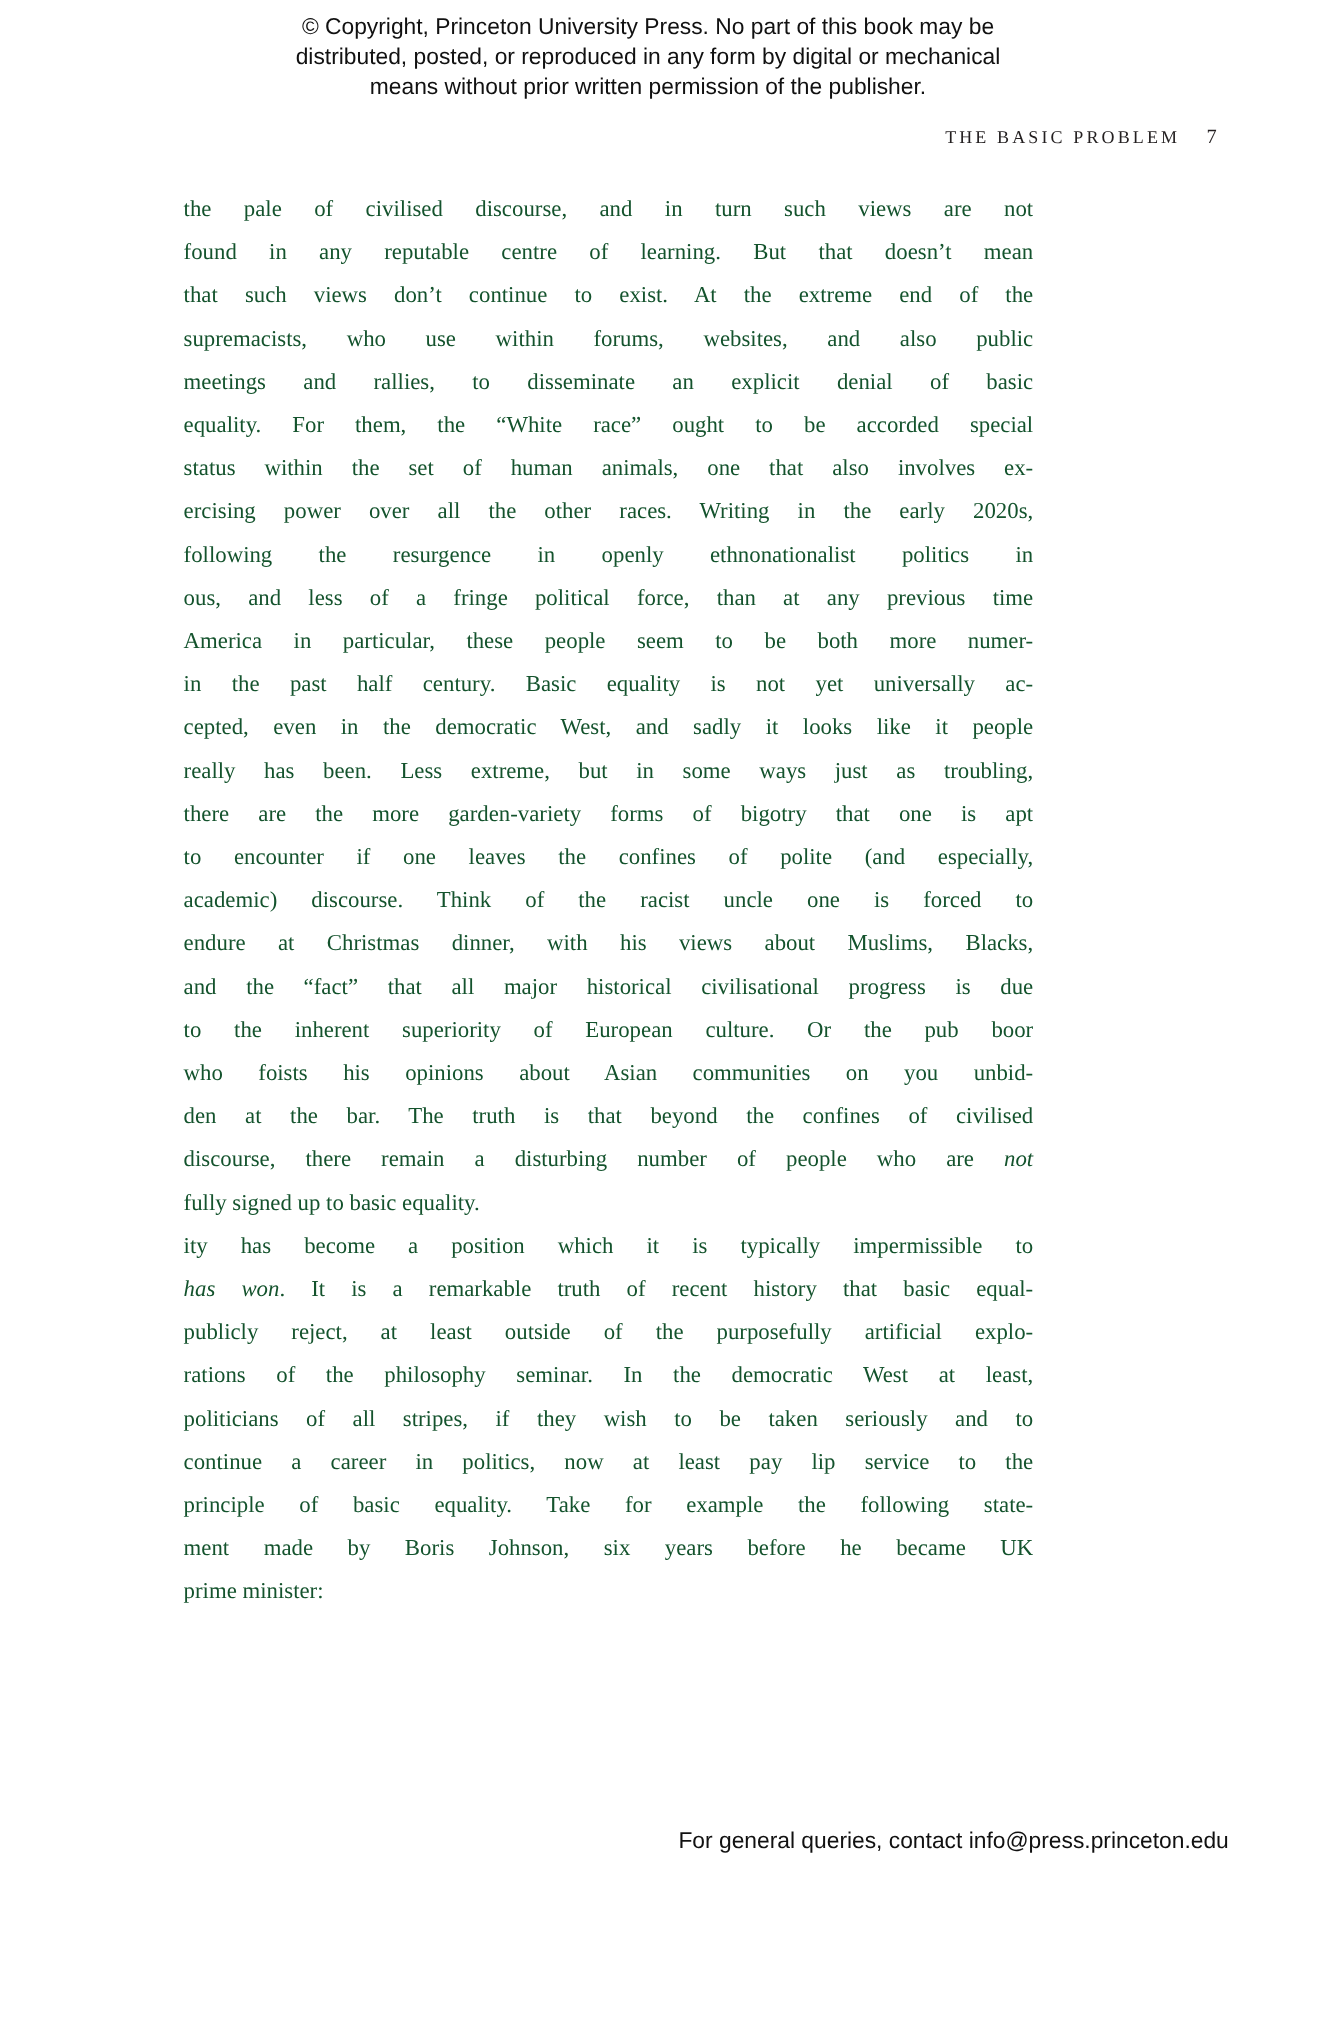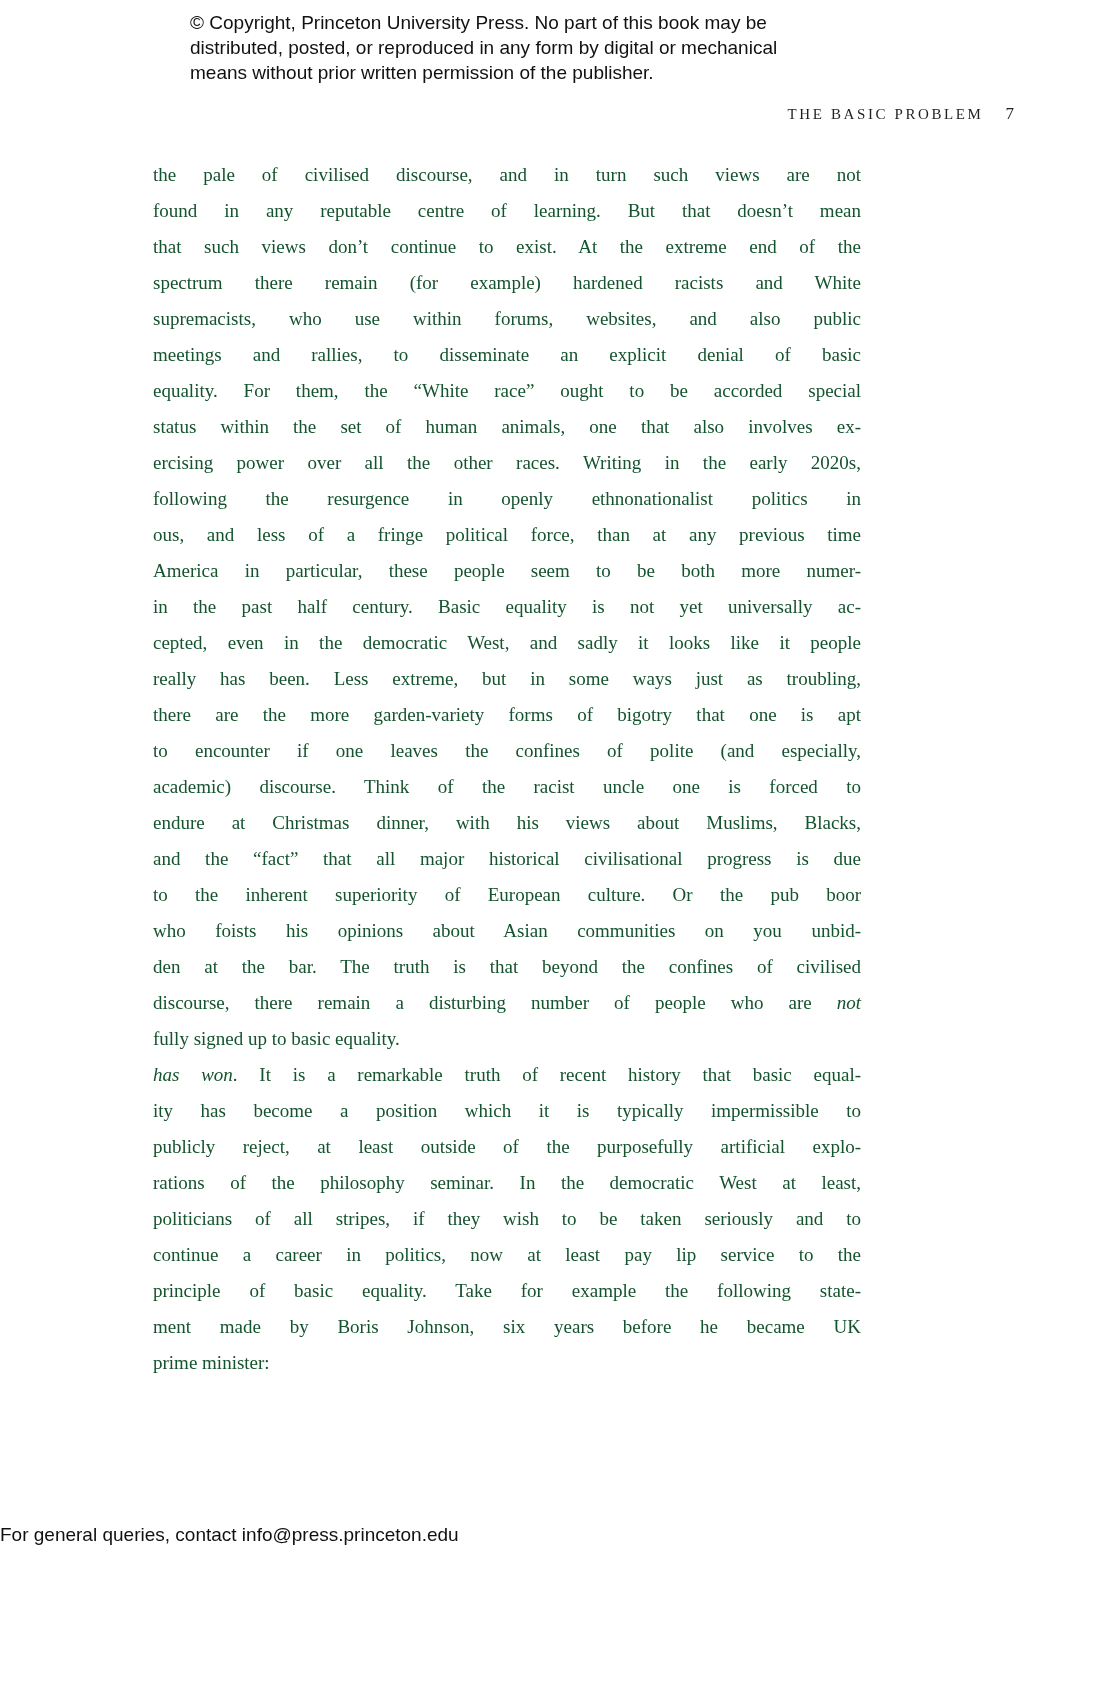--- a/index.html
+++ b/index.html
@@ -17,21 +17,21 @@
     .copyright {
       position: absolute;
       left: 190px;
       top: 10px;
       width: 700px;
       font-family: "Liberation Sans", sans-serif;
       font-size: 19px;
       line-height: 25px;
       color: #111111;
     }
-    .copyright div { white-space: nowrap; }
+    .copyright div { white-space: nowrap; text-align: center; }
     .running-head {
       position: absolute;
       left: 0;
       top: 104px;
       width: 1014px;
       text-align: right;
       font-family: "Liberation Serif", serif;
       font-size: 15px;
       letter-spacing: 2.6px;
       color: #231f20;
@@ -64,21 +64,21 @@
     }
     .line.indent {
       padding-left: 32px;
     }
     .line em { font-style: italic; }
     .footer {
       position: absolute;
       left: 0;
       top: 1524px;
       width: 1024px;
-      text-align: left;
+      text-align: right;
       font-family: "Liberation Sans", sans-serif;
       font-size: 19px;
       color: #111111;
     }
   </style>
 </head>
 <body>
 
 <div class="copyright">
   <div>© Copyright, Princeton University Press. No part of this book may be</div>
@@ -88,21 +88,20 @@
 
 <div class="running-head">
   <span>THE BASIC PROBLEM</span><span class="folio">7</span>
 </div>
 
 <div class="body-text" id="body-text">
     <div>
       <span class="line">the pale of civilised discourse, and in turn such views are not</span>
       <span class="line">found in any reputable centre of learning. But that doesn’t mean</span>
       <span class="line">that such views don’t continue to exist. At the extreme end of the</span>
-      <span class="line">spectrum there remain (for example) hardened racists and White</span>
       <span class="line">supremacists, who use within forums, websites, and also public</span>
       <span class="line">meetings and rallies, to disseminate an explicit denial of basic</span>
       <span class="line">equality. For them, the “White race” ought to be accorded special</span>
       <span class="line">status within the set of human animals, one that also involves ex-</span>
       <span class="line">ercising power over all the other races. Writing in the early 2020s,</span>
       <span class="line">following the resurgence in openly ethnonationalist politics in</span>
       <span class="line">ous, and less of a fringe political force, than at any previous time</span>
       <span class="line">America in particular, these people seem to be both more numer-</span>
       <span class="line">in the past half century. Basic equality is not yet universally ac-</span>
       <span class="line">cepted, even in the democratic West, and sadly it looks like it people</span>
@@ -112,22 +111,22 @@
       <span class="line">academic) discourse. Think of the racist uncle one is forced to</span>
       <span class="line">endure at Christmas dinner, with his views about Muslims, Blacks,</span>
       <span class="line">and the “fact” that all major historical civilisational progress is due</span>
       <span class="line">to the inherent superiority of European culture. Or the pub boor</span>
       <span class="line">who foists his opinions about Asian communities on you unbid-</span>
       <span class="line">den at the bar. The truth is that beyond the confines of civilised</span>
       <span class="line"><span>discourse, there remain a disturbing number of people who are </span><em>not</em><span></span></span>
       <span class="line last">fully signed up to basic equality.</span>
     </div>
     <div>
+      <span class="line">ity has become a position which it is typically impermissible to</span>
       <span class="line"><span></span><em>has won</em><span>. It is a remarkable truth of recent history that basic equal-</span></span>
-      <span class="line">ity has become a position which it is typically impermissible to</span>
       <span class="line">publicly reject, at least outside of the purposefully artificial explo-</span>
       <span class="line">rations of the philosophy seminar. In the democratic West at least,</span>
       <span class="line">politicians of all stripes, if they wish to be taken seriously and to</span>
       <span class="line">continue a career in politics, now at least pay lip service to the</span>
       <span class="line">principle of basic equality. Take for example the following state-</span>
       <span class="line">ment made by Boris Johnson, six years before he became UK</span>
       <span class="line last">prime minister:</span>
     </div>
   </div>
 

